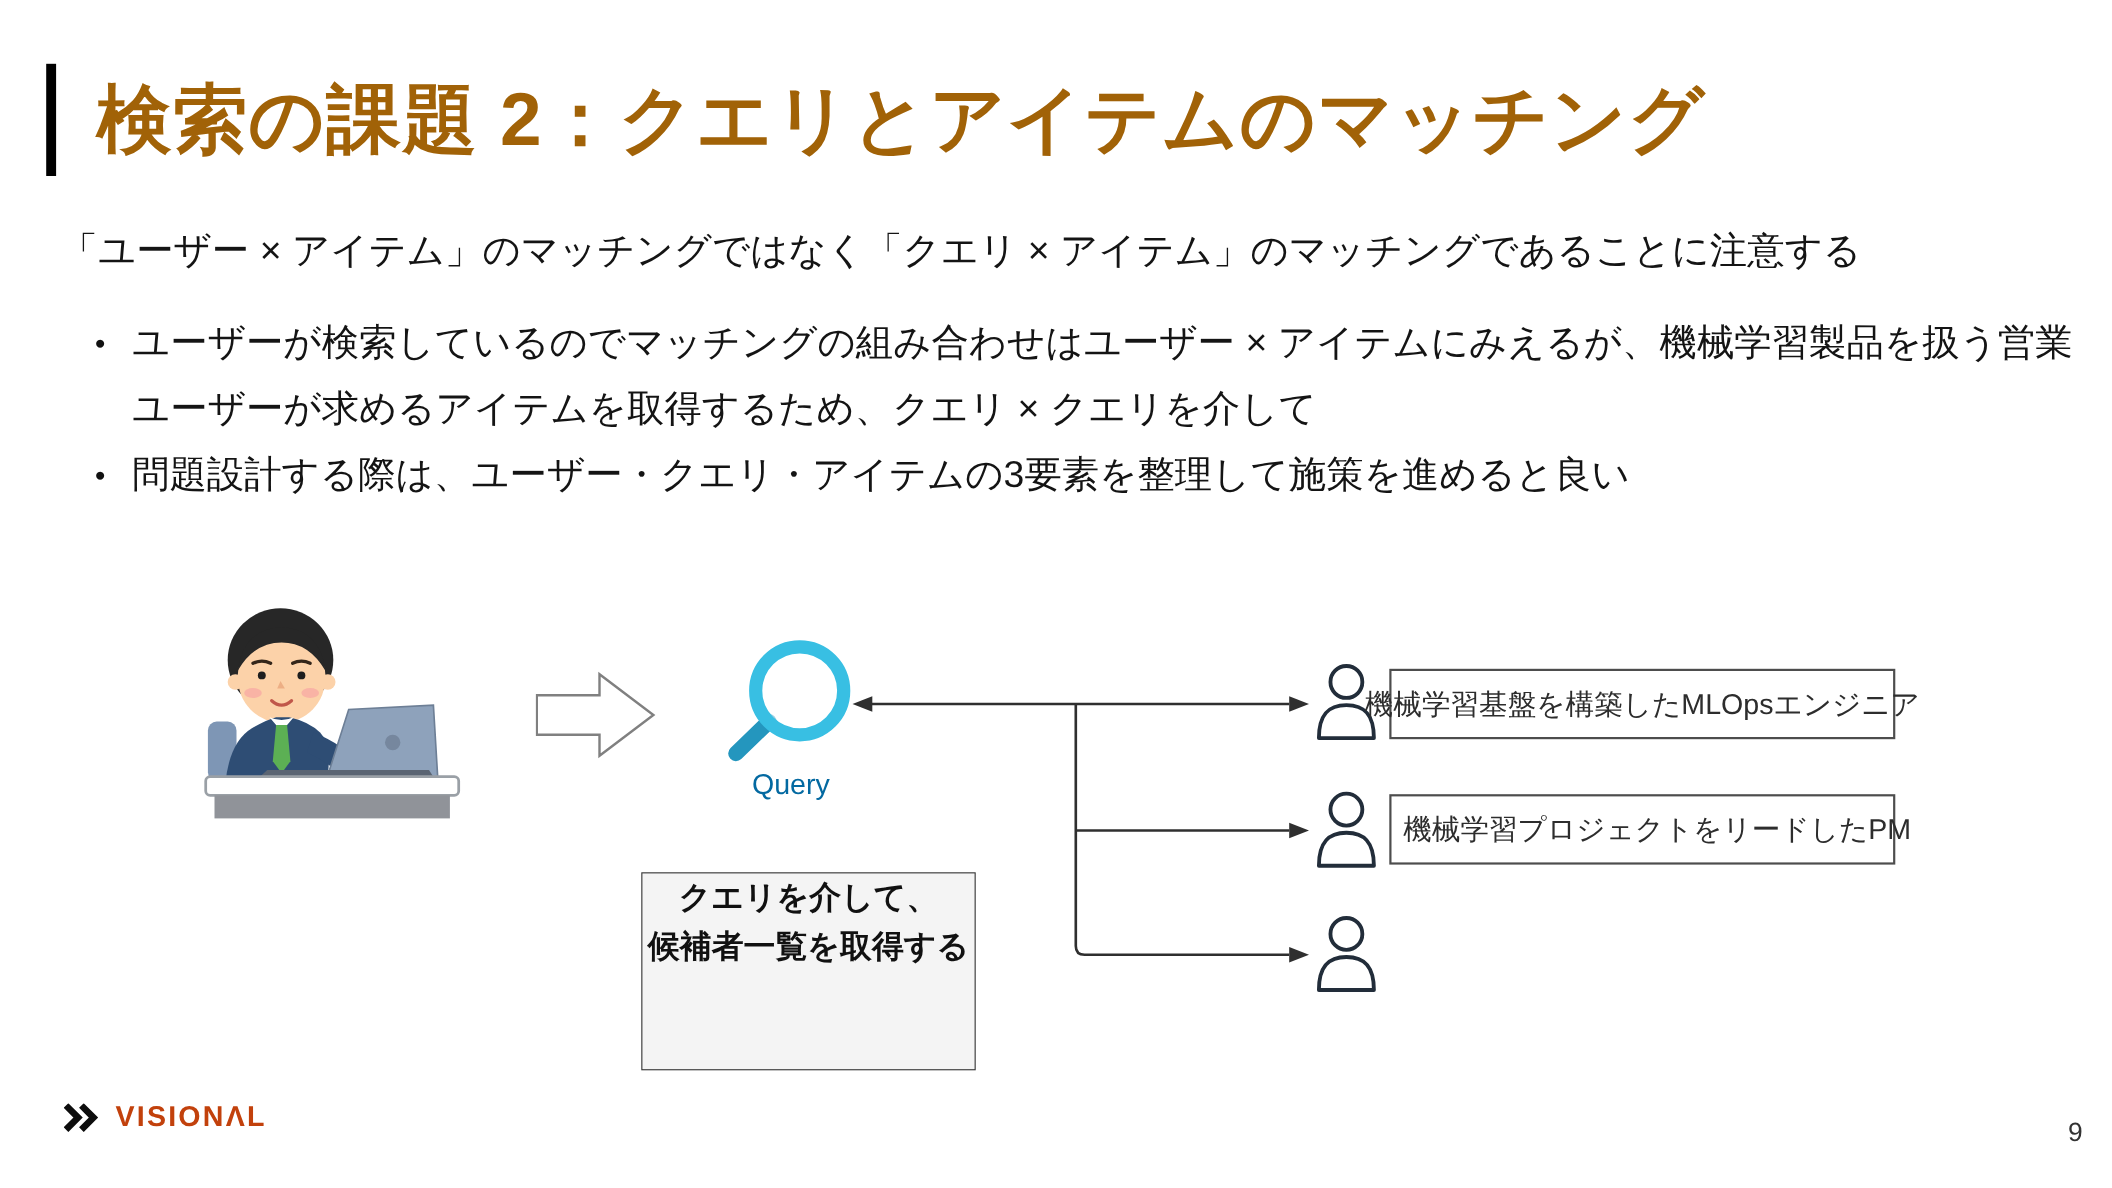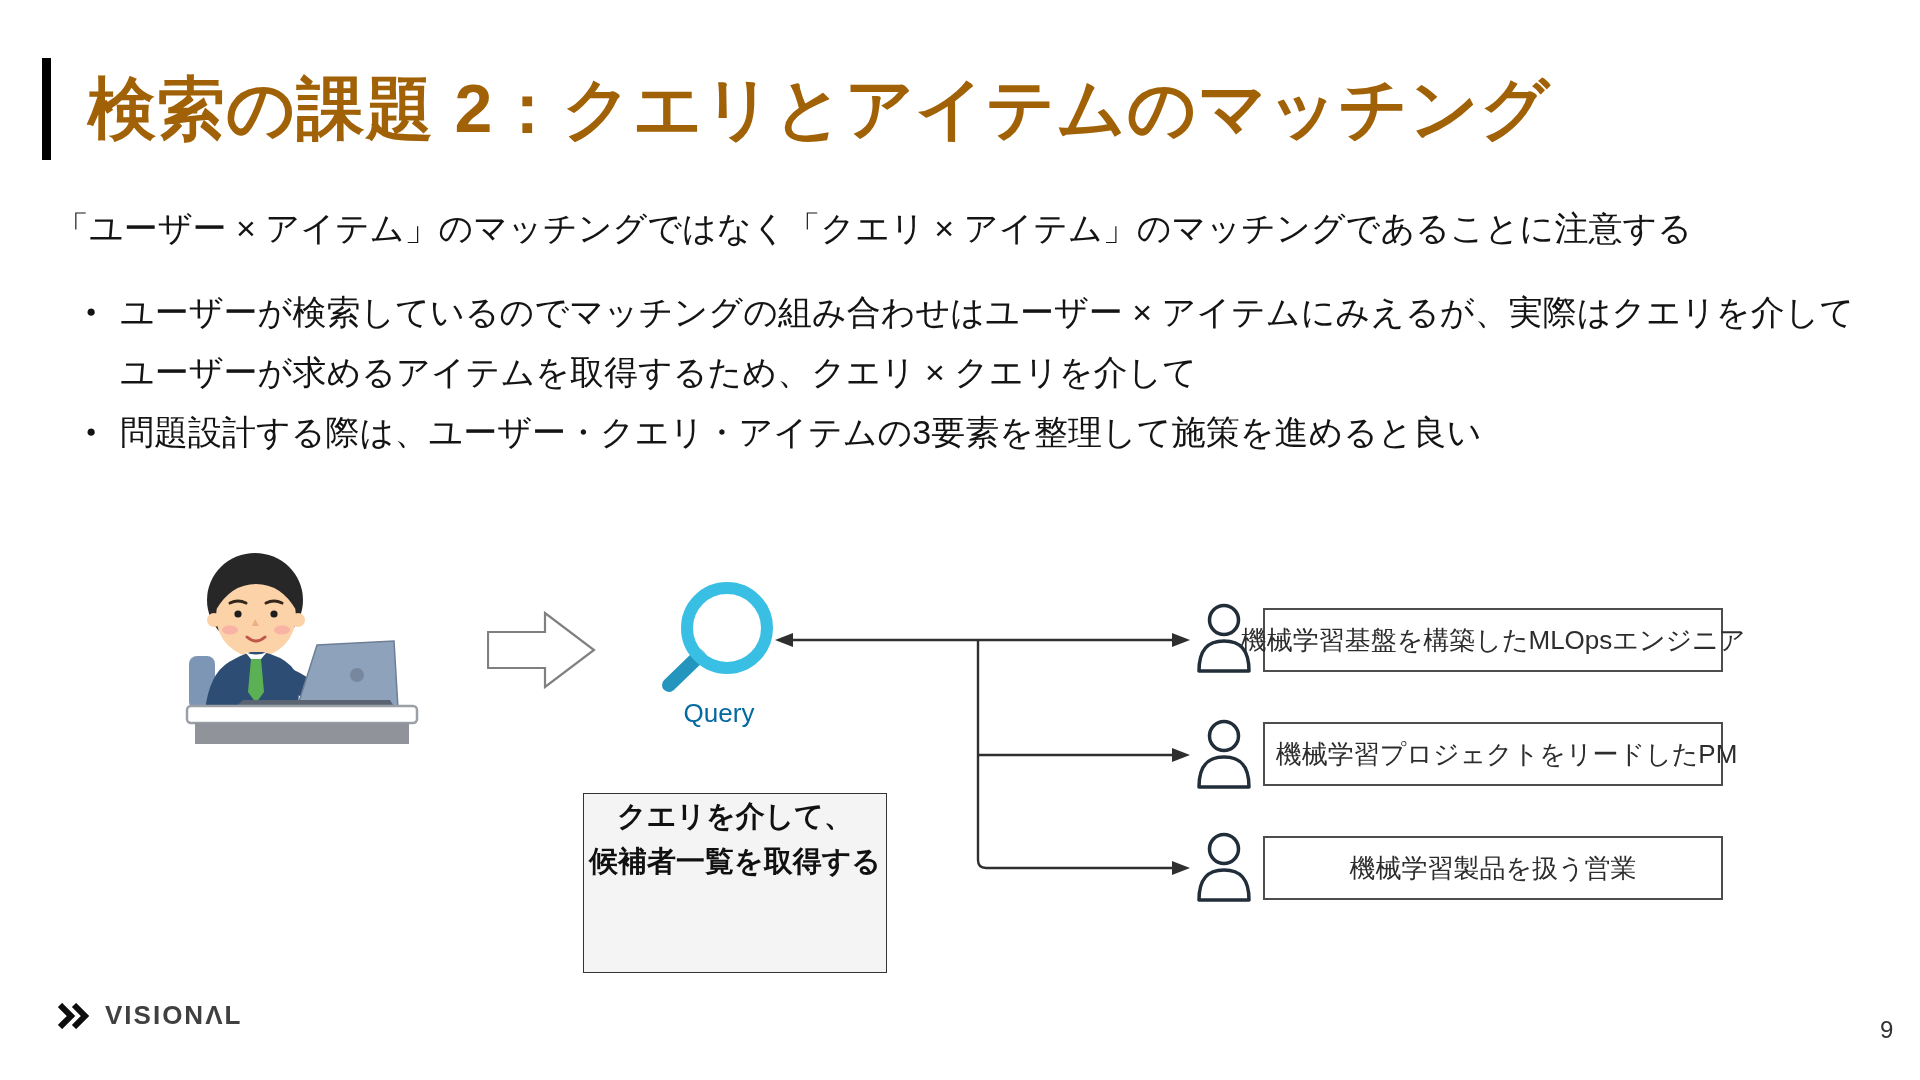--- a/index.html
+++ b/index.html
@@ -36,38 +36,38 @@
   .note-box { position:absolute; left:583px; top:793px; width:304px; height:180px; background:#f4f4f4;
               border:1.5px solid #333333; display:flex; flex-direction:column; align-items:center; justify-content:flex-start;
               font-size:29px; font-weight:700; line-height:45px; color:#111111; text-align:center; }
 
   
   .query-label { position:absolute; left:649px; top:698px; width:140px; text-align:center;
                  font-size:26px; color:#0369a1; }
 
   
   .logo { position:absolute; left:58px; top:1000px; display:flex; align-items:center; gap:7px; }
-  .logo-text { font-size:26px; font-weight:800; color:#404040; letter-spacing:2px; }
+  .logo-text { font-size:26px; font-weight:800; color:#c2410c; letter-spacing:2px; }
   .page-number { position:absolute; left:1880px; top:1016px; font-size:24px; color:#333333; }
 </style>
 </head>
 <body>
 
 <div class="slide">
 
   <div class="title-bar"></div>
   <h1 class="title">検索の課題 2：クエリとアイテムのマッチング</h1>
 
   <div class="lead">「ユーザー × アイテム」のマッチングではなく「クエリ × アイテム」のマッチングであることに注意する</div>
 
   <div class="bullets">
     <div class="bullet-item">
       <span class="bullet-marker">●</span>
       <div>
-        <div class="bullet-text">ユーザーが検索しているのでマッチングの組み合わせはユーザー × アイテムにみえるが、実際はクエリを介して</div>
+        <div class="bullet-text">ユーザーが検索しているのでマッチングの組み合わせはユーザー × アイテムにみえるが、機械学習製品を扱う営業</div>
         <div class="bullet-text">ユーザーが求めるアイテムを取得するため、クエリ × クエリを介して</div>
       </div>
     </div>
     <div class="bullet-item">
       <span class="bullet-marker">●</span>
       <div>
         <div class="bullet-text">問題設計する際は、ユーザー・クエリ・アイテムの3要素を整理して施策を進めると良い</div>
       </div>
     </div>
   </div>
@@ -146,21 +146,20 @@
     <path d="M 7 68 C 7 46 16 38 32 38 C 48 38 57 46 57 68 Z" fill="#ffffff" stroke="#222d3a" stroke-width="3.5" stroke-linejoin="round"></path>
     <circle cx="32" cy="17" r="14.5" fill="#ffffff" stroke="#222d3a" stroke-width="3.5"></circle>
   </svg>
   <svg class="abs" style="left:1192px; top:832px;" width="64" height="70" viewBox="0 0 64 70">
     <path d="M 7 68 C 7 46 16 38 32 38 C 48 38 57 46 57 68 Z" fill="#ffffff" stroke="#222d3a" stroke-width="3.5" stroke-linejoin="round"></path>
     <circle cx="32" cy="17" r="14.5" fill="#ffffff" stroke="#222d3a" stroke-width="3.5"></circle>
   </svg>
 
   <div class="item-box b1">機械学習基盤を構築したMLOpsエンジニア</div>
   <div class="item-box b2">機械学習プロジェクトをリードしたPM</div>
-  <div class="item-box b3">機械学習製品を扱う営業</div>
 
   <div class="note-box">
     <div>クエリを介して、</div>
     <div>候補者一覧を取得する</div>
   </div>
 
   <div class="logo">
     <svg width="40" height="26" viewBox="0 0 40 26">
       <path d="M 2 2 L 13 13 L 2 24" stroke="#0d0d0d" stroke-width="6" fill="none"></path>
       <path d="M 16 2 L 27 13 L 16 24" stroke="#0d0d0d" stroke-width="6" fill="none"></path>

